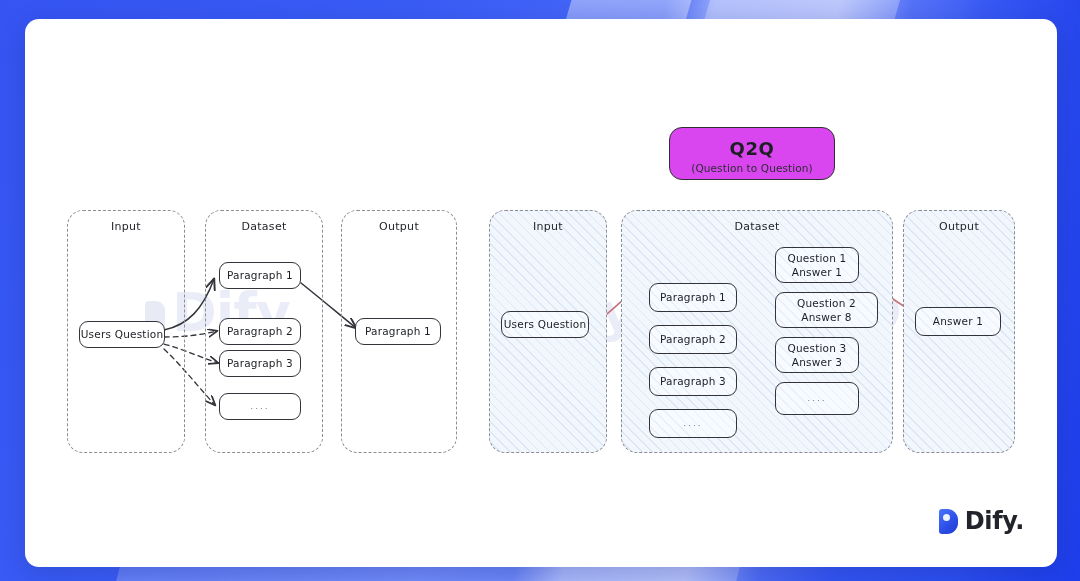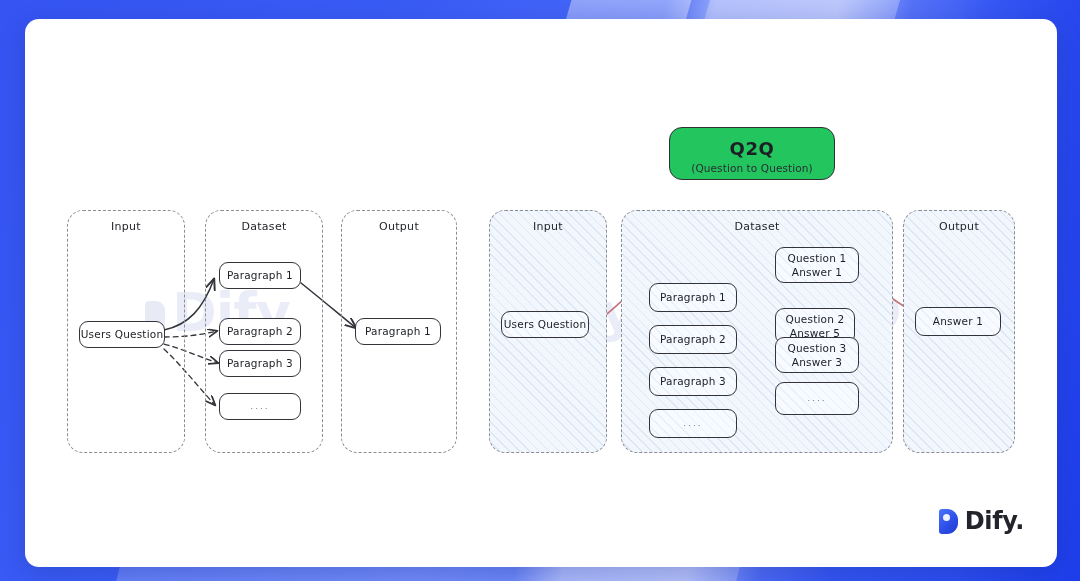--- a/index.html
+++ b/index.html
@@ -72,21 +72,21 @@
 
   
   .title-pill {
     position: absolute;
     border: 1.6px solid #2f3034;
     border-radius: 13px;
     text-align: center;
     padding-top: 10px;
     background: #ffffff;
   }
-  .title-pill.tinted { background-color: #22c55e; }
+  .title-pill.tinted { background-color: #d946ef; }
   .title-pill .t-main {
     display: block;
     font-size: 18px; font-weight: 700; color: #1d1f24;
     letter-spacing: 0.6px;
   }
   .title-pill .t-sub {
     display: block;
     font-size: 10.5px; color: #2b2d33; margin-top: 3px;
     letter-spacing: 0.1px;
   }
@@ -283,23 +283,23 @@
       <span class="ln">Paragraph 3</span>
     </div>
     <div class="node tinted" style="left:624px; top:390px; width:88px; height:29px;">
       <span class="ell">....</span>
     </div>
 
     <div class="node tinted" style="left:750px; top:228px; width:84px; height:36px;">
       <span class="ln">Question 1</span>
       <span class="ln">Answer 1</span>
     </div>
-    <div class="node tinted" style="left:750px; top:289px; width:80px; height:36px;text-align:center;">
+    <div class="node tinted" style="left:750px; top:273px; width:103px; height:36px;text-align:center;">
       <span class="ln">Question 2</span>
-      <span class="ln">Answer 5</span>
+      <span class="ln">Answer 8</span>
     </div>
     <div class="node tinted" style="left:750px; top:318px; width:84px; height:36px;">
       <span class="ln">Question 3</span>
       <span class="ln">Answer 3</span>
     </div>
     <div class="node tinted" style="left:750px; top:363px; width:84px; height:33px;">
       <span class="ell">....</span>
     </div>
 
     <div class="node tinted" style="left:890px; top:288px; width:86px; height:29px;">

